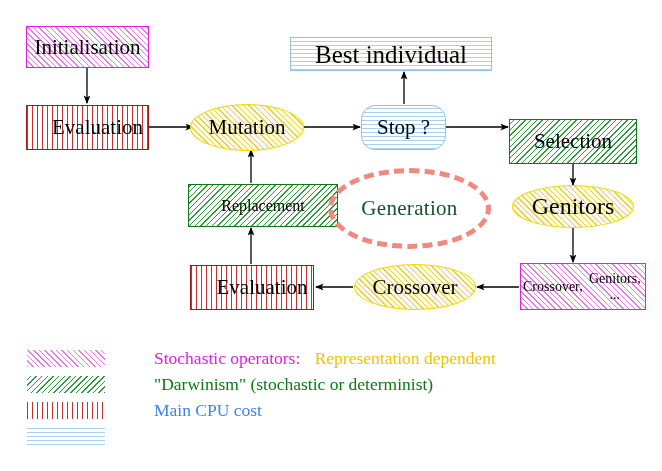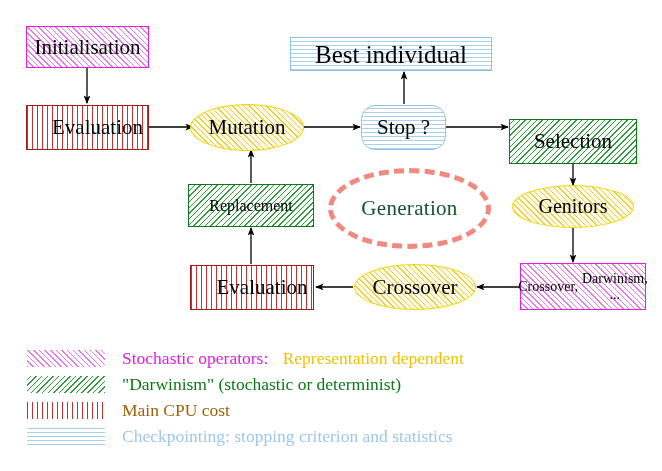--- a/index.html
+++ b/index.html
@@ -122,20 +122,21 @@
     position: absolute;
     left: 27px;
     top: 345px;
     width: 610px;
   }
   .legend-row {
     position: relative;
     height: 26px;
     display: flex;
     align-items: center;
+    gap: 32px;
   }
   .legend-swatch {
     width: 78px;
     height: 17px;
     box-sizing: border-box;
     flex: 0 0 auto;
   }
   .legend-text {
     margin-left: 17px;
     font-size: 17.5px;
@@ -195,38 +196,38 @@
 </div>
 
 <div class="node rounded fill-blue" style="left:361px; top:105px; width:85px; height:45px; font-size:21px;">
   <span class="node-label">Stop ?</span>
 </div>
 
 <div class="node rect fill-green" style="left:509px; top:119px; width:128px; height:45px; font-size:21px;">
   <span class="node-label">Selection</span>
 </div>
 
-<div class="node ellipse fill-yellow" style="left:512px; top:185px; width:122px; height:43px; font-size:20px;">
+<div class="node ellipse fill-yellow" style="left:512px; top:185px; width:122px; height:43px; font-size:24px;">
   <span class="node-label">Genitors</span>
 </div>
 
 <div class="node rect fill-magenta" style="left:520px; top:263px; width:126px; height:47px; font-size:14px; flex-direction:row;">
   <span class="node-label">Crossover,</span>
-  <span class="node-label">Darwinism, ...</span>
+  <span class="node-label">Genitors, ...</span>
 </div>
 
 <div class="node ellipse fill-yellow" style="left:354px; top:264px; width:122px; height:46px; font-size:21px;">
   <span class="node-label">Crossover</span>
 </div>
 
 <div class="node rect fill-red" style="left:190px; top:265px; width:124px; height:45px; font-size:21px;">
   <span class="node-label">Evaluation</span>
 </div>
 
-<div class="node rect fill-green" style="left:188px; top:184px; width:126px; height:43px; font-size:16px;">
+<div class="node rect fill-green" style="left:188px; top:184px; width:150px; height:43px; font-size:16px;">
   <span class="node-label">Replacement</span>
 </div>
 
 <div class="generation-ellipse" style="left:328px; top:168px; width:163px; height:81px;">
   <span class="generation-label">Generation</span>
 </div>
 
 <div id="legend">
 
   <div class="legend-row">
@@ -240,24 +241,21 @@
   <div class="legend-row">
     <div class="legend-swatch fill-green"></div>
     <div class="legend-text">
       <span style="color:#0a7a15;">"Darwinism" (stochastic or determinist)</span>
     </div>
   </div>
 
   <div class="legend-row">
     <div class="legend-swatch fill-red"></div>
     <div class="legend-text">
-      <span style="color:#a16207;text-align:right;">Main CPU cost</span>
+      <span style="color:#3b82f6;text-align:right;">Main CPU cost</span>
     </div>
   </div>
 
   <div class="legend-row">
     <div class="legend-swatch fill-blue"></div>
-    <div class="legend-text">
-      <span style="color:#9dc8e8;">Checkpointing: stopping criterion and statistics</span>
-    </div>
   </div>
 
 </div>
 
 </body></html>

